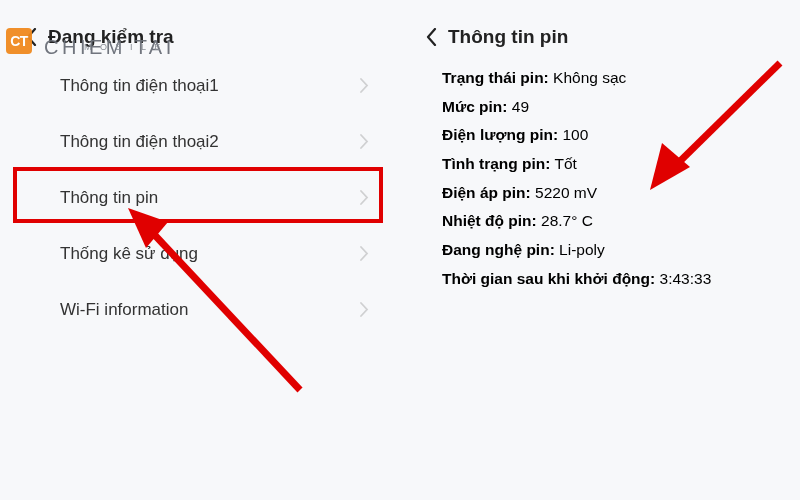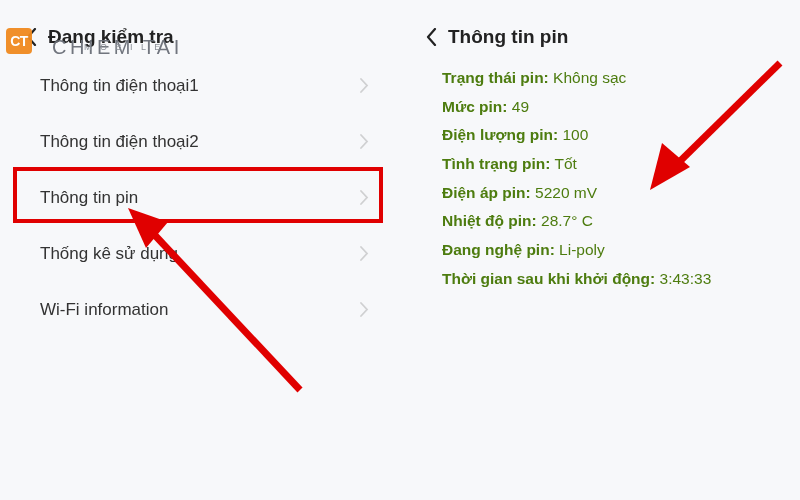--- a/index.html
+++ b/index.html
@@ -32,47 +32,48 @@
 
   .list { padding: 0; }
   .row {
     display: flex;
     align-items: center;
     justify-content: space-between;
     padding: 18px 18px 18px 28px;
     font-size: 17px;
     color: #333;
     border-bottom: 0;
+    margin-left: 20px;
   }
   .chev { width: 10px; height: 16px; opacity: 0.35; }
 
   .highlight-box {
     position: absolute;
     border: 4px solid #e00000;
     pointer-events: none;
   }
 
   .arrow { position: absolute; pointer-events: none; }
   .arrow svg { display:block; }
 
   .details {
     padding: 6px 0 0 30px;
     font-size: 15.5px;
     line-height: 1.85;
-    color: #4d7c0f;
+    color: #000000;
   }
   .details .line b { font-weight: 700; }
 
   
   .wm {
     position: absolute;
     top: 22px; left: 6px;
     display: flex;
     align-items: center;
-    gap: 20px;
+    gap: 12px;
     opacity: 0.95;
     pointer-events: none;
   }
   .wm-badge {
     background: #f08a1f;
     color: #fff;
     font-weight: 800;
     font-size: 14px;
     width: 26px; height: 26px;
     border-radius: 4px;

